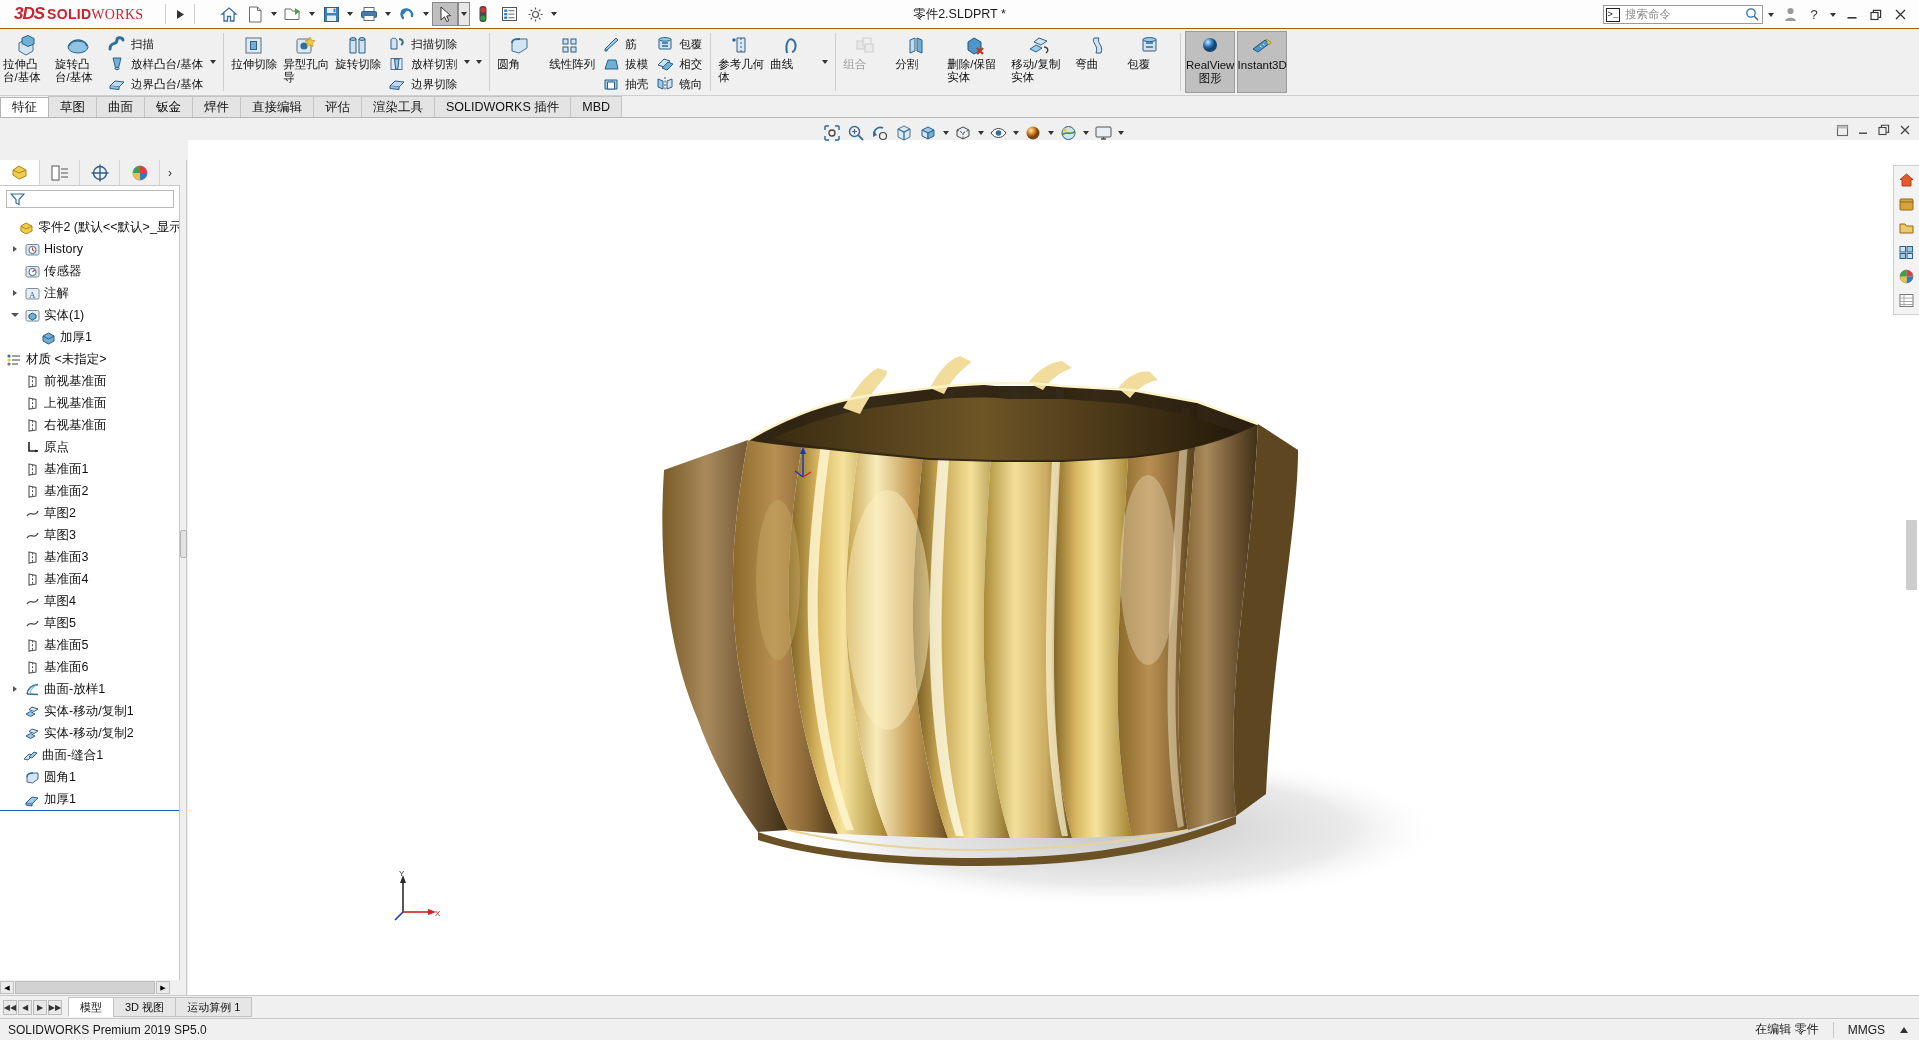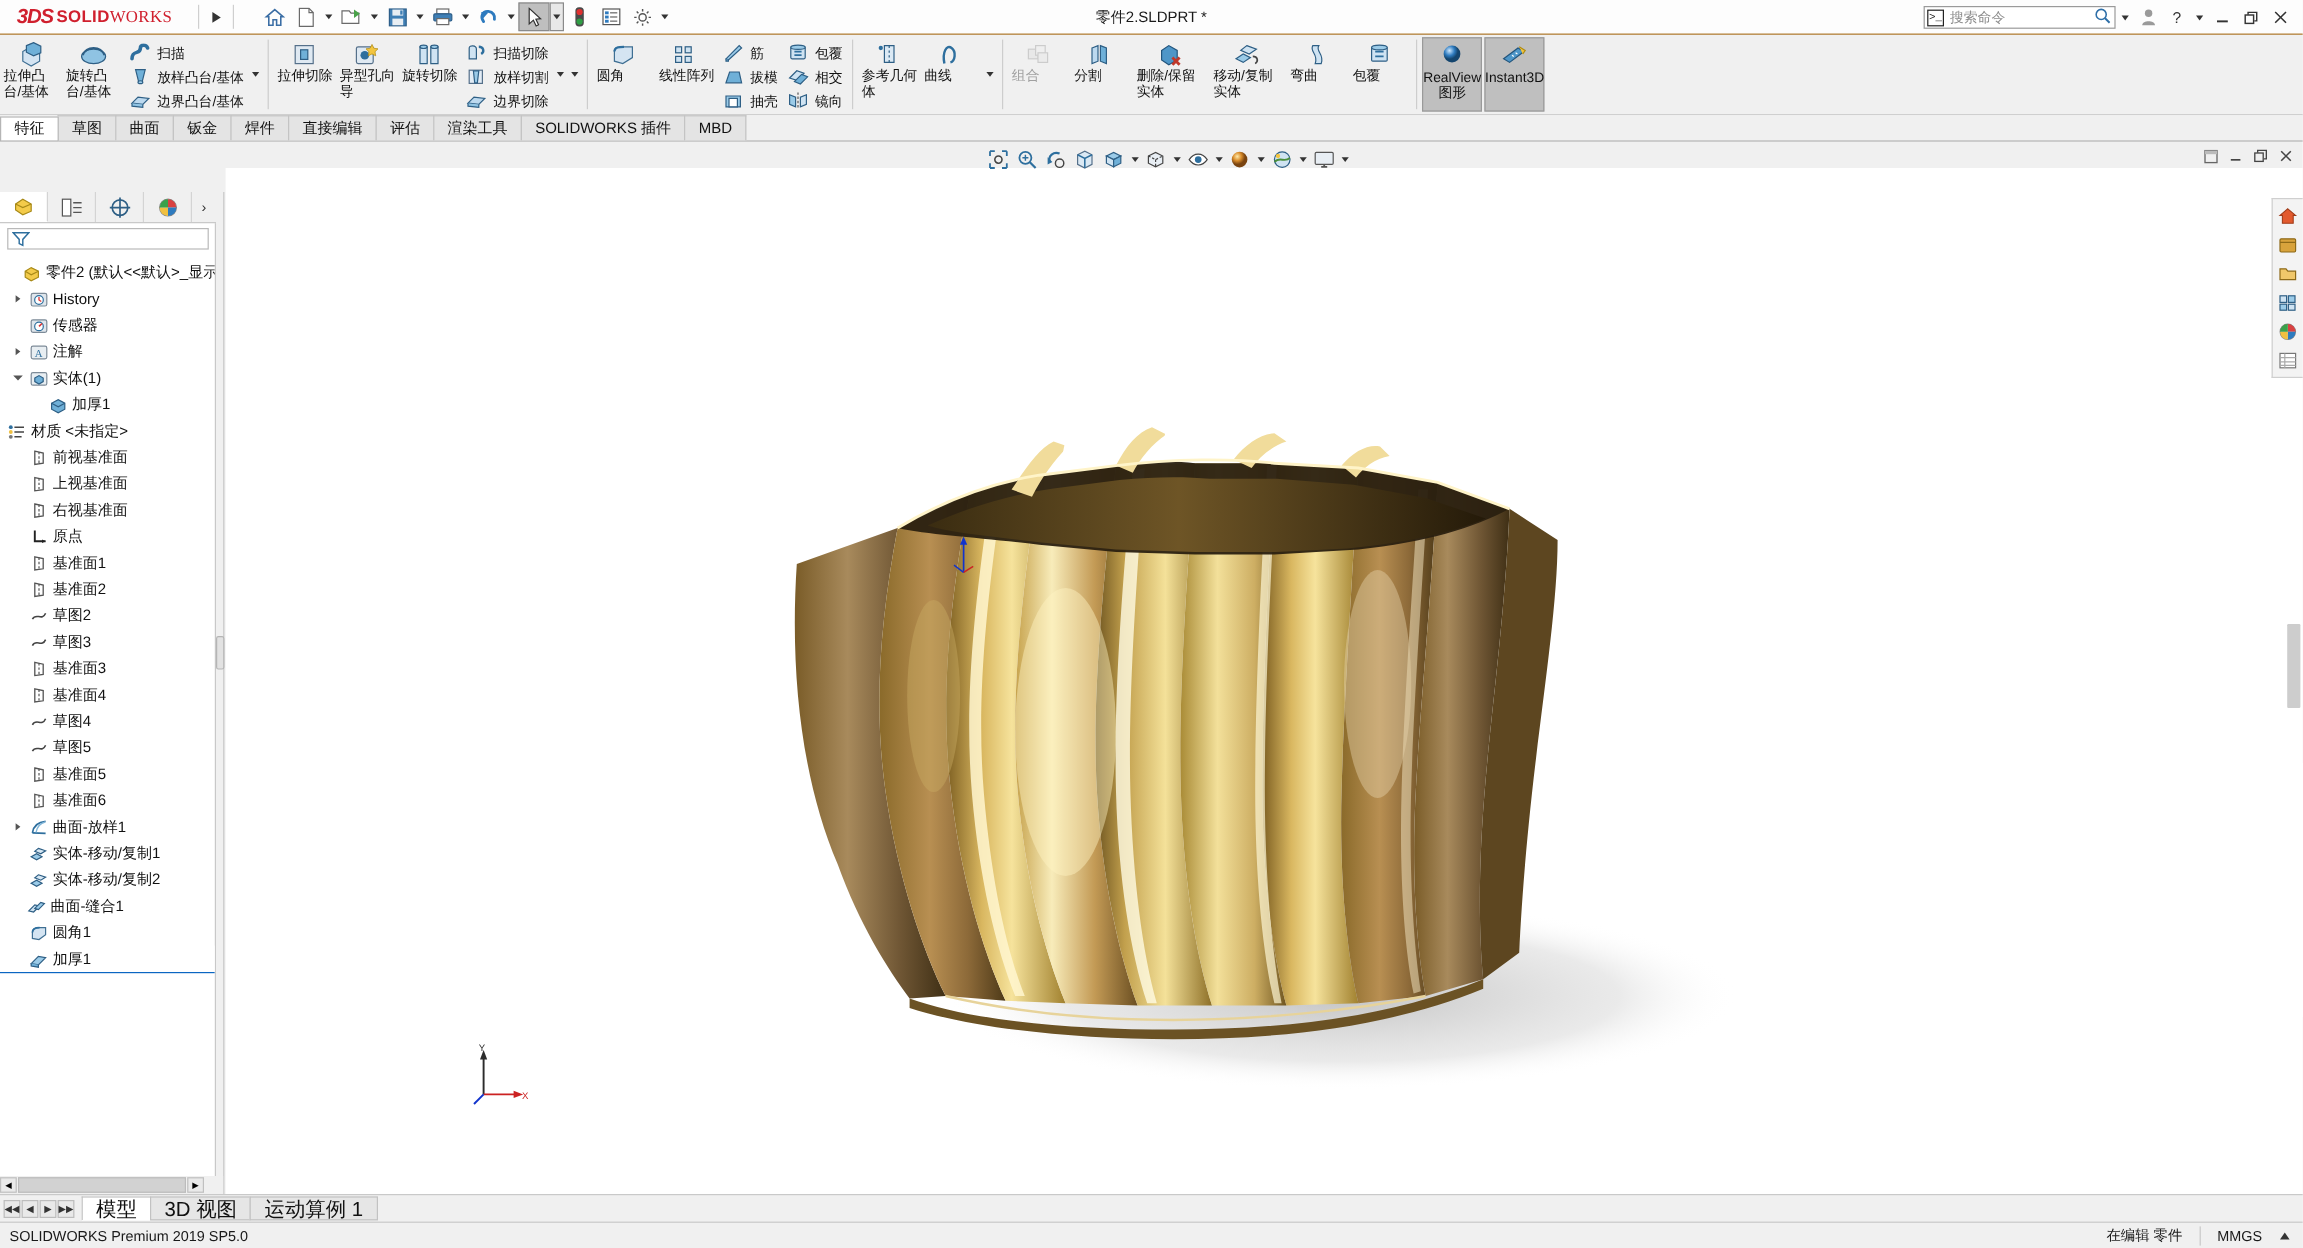--- a/index.html
+++ b/index.html
@@ -168,21 +168,21 @@
   .vscroll { position:absolute; right:2px; top:380px; width:11px; height:70px; background:#cdcdcd; border-radius:1px; }
 
   
   .bottombar {
     position:absolute; left:0; bottom:22px; width:1919px; height:23px;
     background:#f0f0f0; border-top:1px solid #c9c9c9; display:flex; align-items:center;
   }
   .navarrows { display:flex; align-items:center; padding-left:3px; gap:1px; }
   .navarrows div { width:14px;height:15px;display:flex;align-items:center;justify-content:center;border:1px solid #bdbdbd;background:#e9e9e9;font-size:8px;color:#333;cursor:pointer; }
   .btab {
-    height:20px; padding:0 11px; display:flex; align-items:center; font-size:17px; color:#111;
+    height:20px; padding:0 11px; display:flex; align-items:center; font-size:11px; color:#111;
     border:1px solid #c2c2c2; background:#e6e6e6; margin-right:-1px; cursor:pointer;
   }
   .btab.active { background:#fff; border-bottom-color:#fff; }
 
   
   .hscroll { position:absolute; left:0; bottom:45px; width:186px; height:15px; background:#f0f0f0; display:flex; align-items:center; }
   .hscroll .arrow { width:14px;height:13px;display:flex;align-items:center;justify-content:center;border:1px solid #c0c0c0;background:#eaeaea;font-size:7px; }
   .hscroll .thumb { height:13px; background:#d2d2d2; border:1px solid #bcbcbc; margin:0 1px; }
 
   

